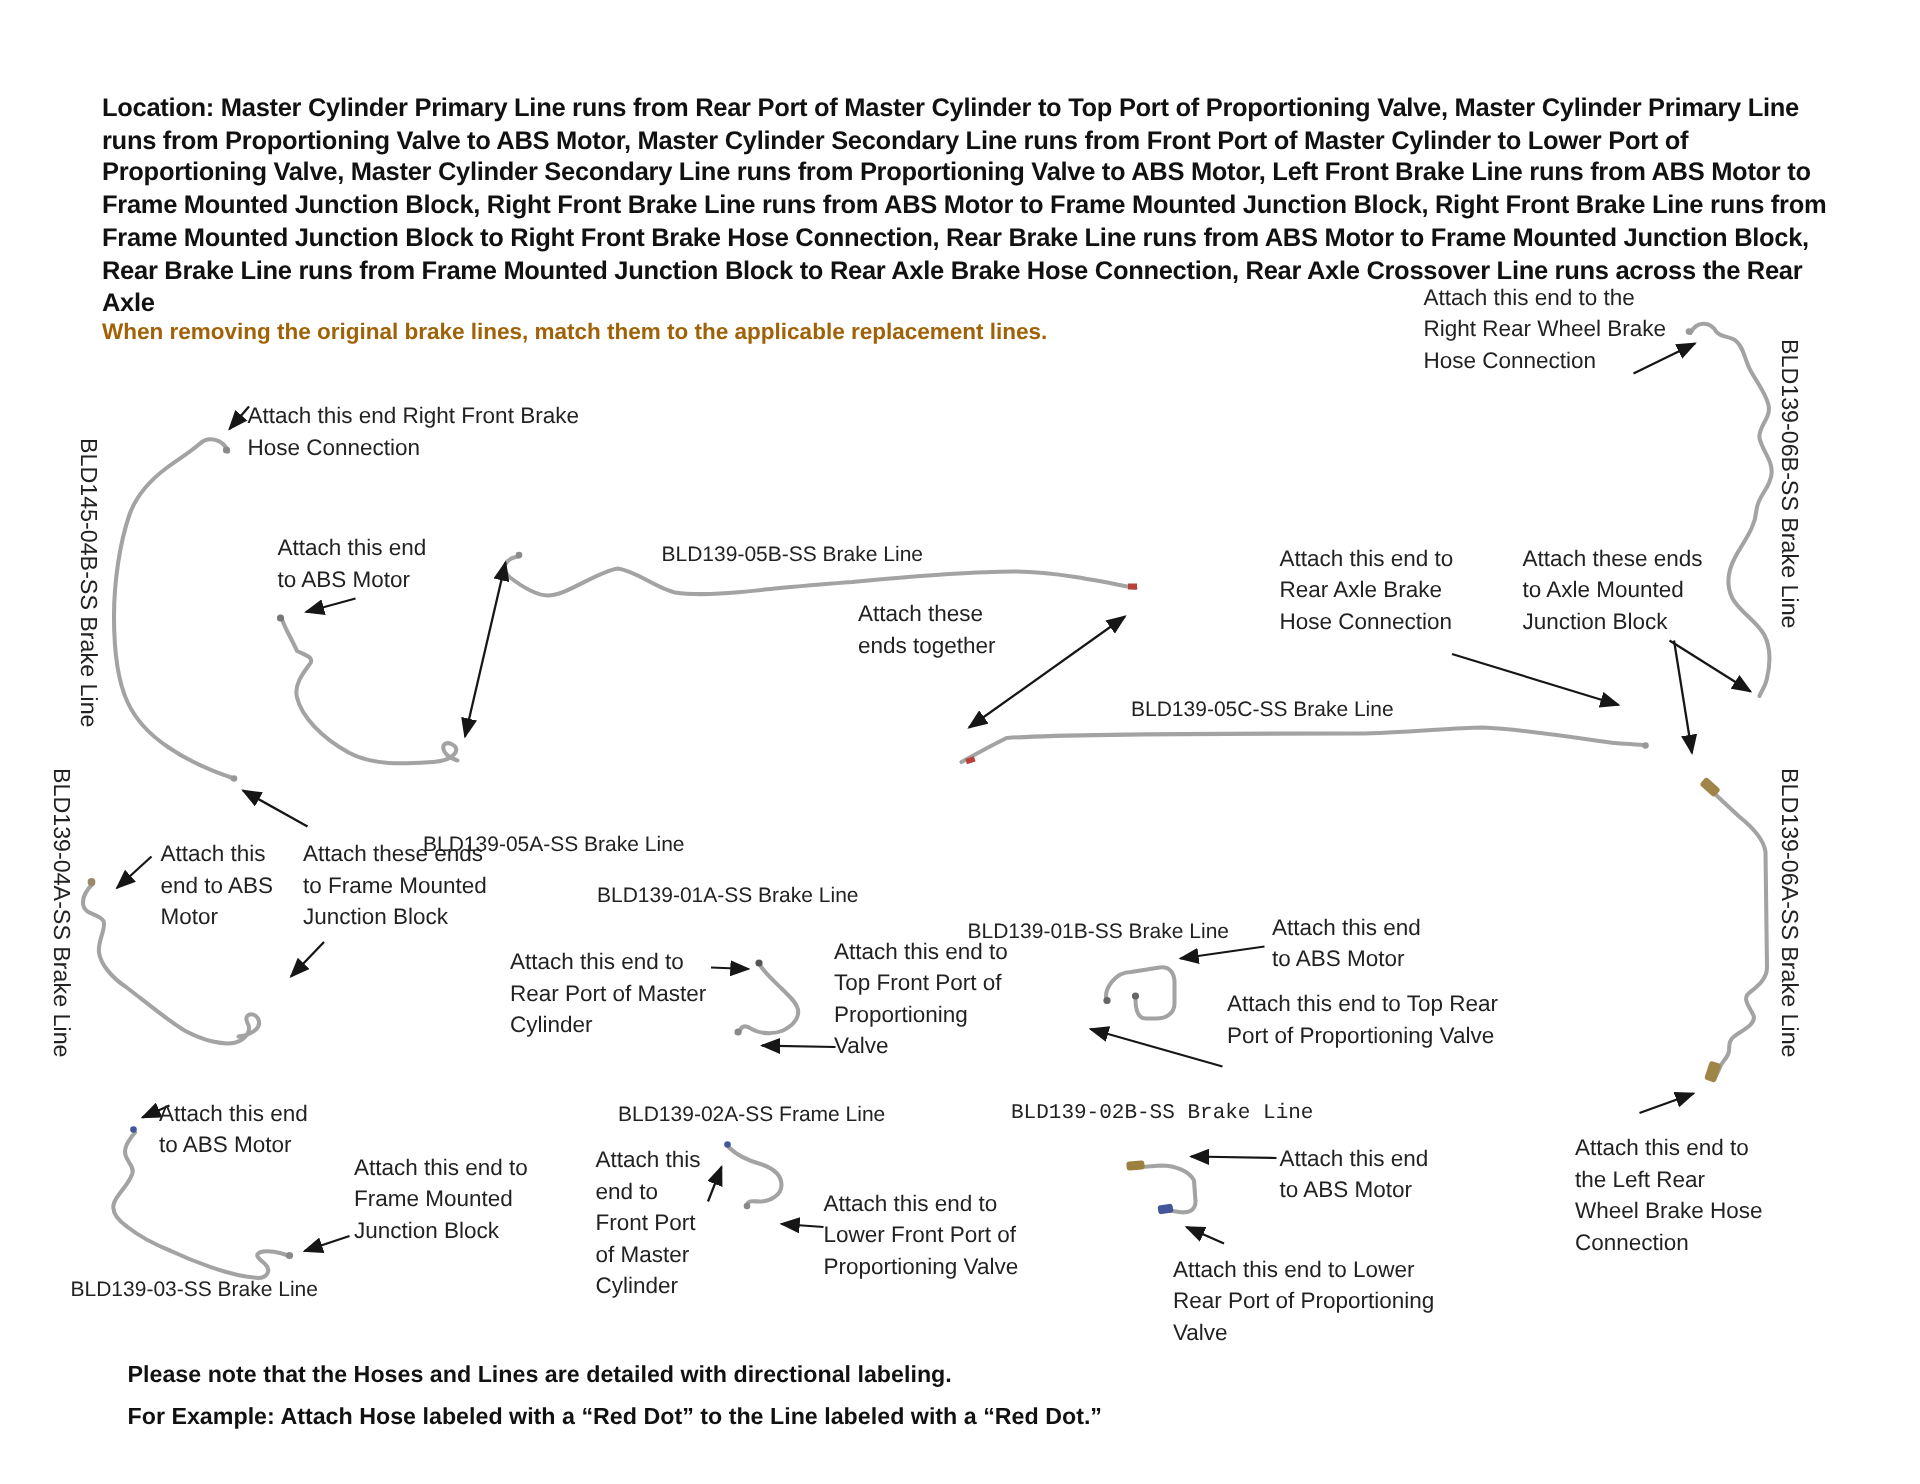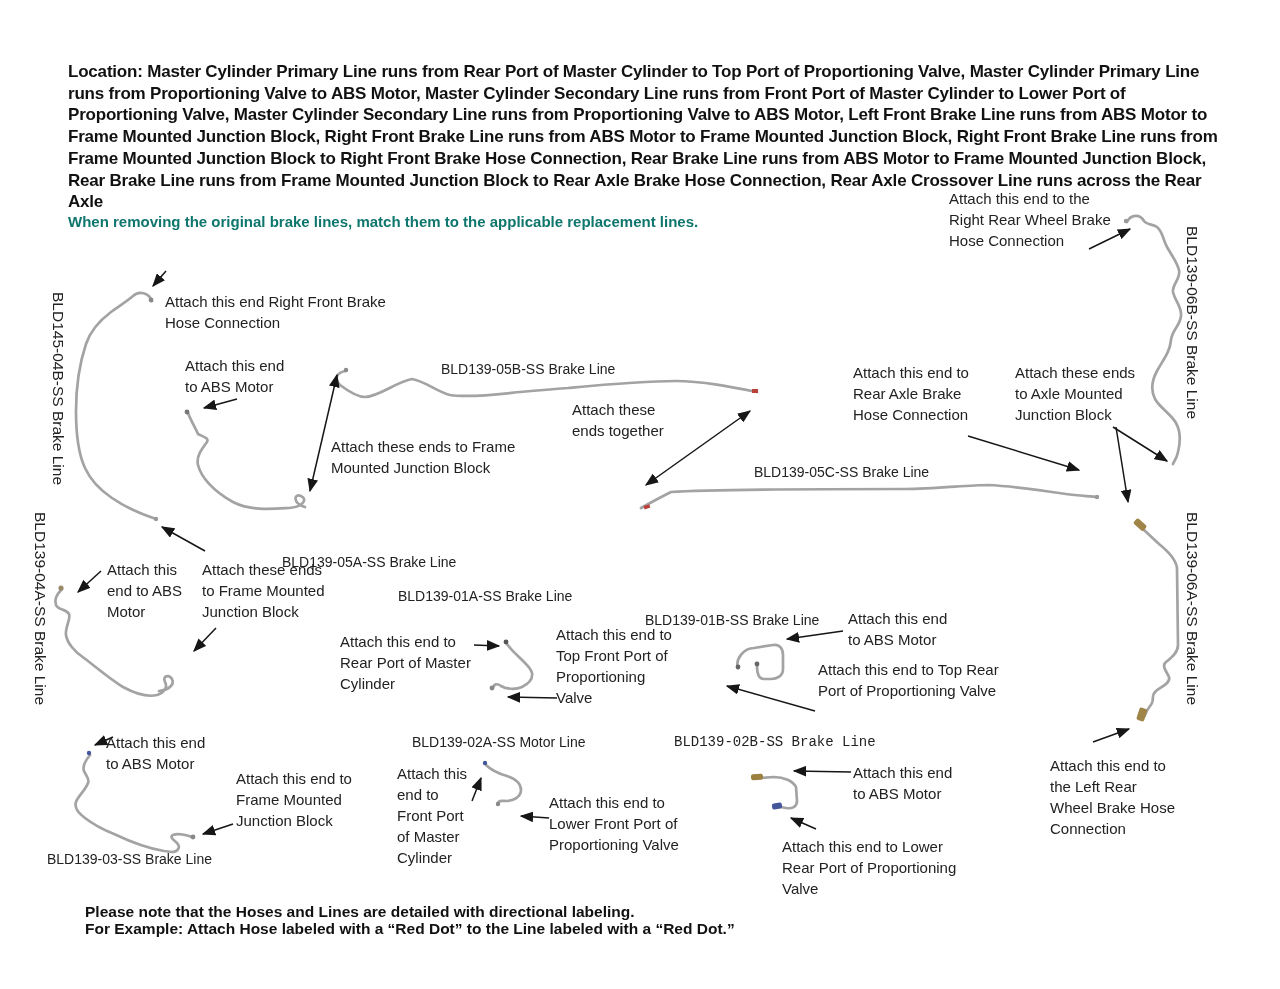--- a/index.html
+++ b/index.html
@@ -2,25 +2,25 @@
 <html><head>
 <meta charset="utf-8">
 <style>
   * { margin:0; padding:0; box-sizing:border-box; }
   html,body { background:#ffffff; }
   body { font-family:"Liberation Sans", sans-serif; color:#1a1a1a; }
   .page { position:relative; width:1280px; height:989px; background:#ffffff; overflow:hidden; }
   .abs { position:absolute; }
   .title { font-size:28px; font-weight:bold; letter-spacing:-0.3px; color:#111; }
   .para { font-size:17px; font-weight:bold; line-height:21.7px; letter-spacing:-0.2px; color:#111; }
-  .note { font-size:15px; font-weight:bold; color:#0f766e; }
+  .note { font-size:15px; font-weight:bold; color:#a16207; }
   .callout { font-size:15px; line-height:21px; white-space:pre-line; color:#222; }
   .plabel { font-size:14px; color:#222; white-space:nowrap; }
   .vlabel { font-size:15.5px; color:#222; white-space:nowrap; writing-mode:vertical-rl; text-orientation:sideways; }
-  .footer { font-size:15.5px; font-weight:bold; line-height:17px; color:#111; white-space:pre-line; }
+  .footer { font-size:15.5px; font-weight:bold; line-height:28px; color:#111; white-space:pre-line; }
   svg.diagram { position:absolute; left:0; top:0; }
   .bl { fill:none; stroke:#a3a3a3; stroke-width:2.7; stroke-linecap:round; stroke-linejoin:round; }
   .arr { fill:none; stroke:#161616; stroke-width:1.5; }
 </style>
 </head>
 <body>
 
 <div class="page">
 
   <svg class="diagram" width="1280" height="989" viewBox="0 0 1280 989">
@@ -100,30 +100,28 @@
 
   <div class="abs vlabel" style="left:49px; top:292px;">BLD145-04B-SS Brake Line</div>
   <div class="abs vlabel" style="left:31px; top:512px;">BLD139-04A-SS Brake Line</div>
   <div class="abs vlabel" style="left:1183px; top:226px;">BLD139-06B-SS Brake Line</div>
   <div class="abs vlabel" style="left:1183px; top:512px;">BLD139-06A-SS Brake Line</div>
   <div class="abs plabel" style="left:441px; top:361px;">BLD139-05B-SS Brake Line</div>
   <div class="abs plabel" style="left:754px; top:464px;">BLD139-05C-SS Brake Line</div>
   <div class="abs plabel" style="left:282px; top:554px;">BLD139-05A-SS Brake Line</div>
   <div class="abs plabel" style="left:398px; top:588px;">BLD139-01A-SS Brake Line</div>
   <div class="abs plabel" style="left:645px; top:588px;margin-top:24px;">BLD139-01B-SS Brake Line</div>
-  <div class="abs plabel" style="left:412px; top:734px;">BLD139-02A-SS Motor Line</div>
+  <div class="abs plabel" style="left:412px; top:734px;">BLD139-02A-SS Frame Line</div>
   <div class="abs plabel" style="left:674px; top:734px;font-family:Liberation Mono, monospace;">BLD139-02B-SS Brake Line</div>
   <div class="abs plabel" style="left:47px; top:851px;">BLD139-03-SS Brake Line</div>
 
-  <div class="abs callout" style="left:165px; top:267px;margin-top:24px;">Attach this end Right Front Brake
+  <div class="abs callout" style="left:165px; top:267px;">Attach this end Right Front Brake
 Hose Connection</div>
   <div class="abs callout" style="left:185px; top:355px;">Attach this end
 to ABS Motor</div>
-  <div class="abs callout" style="left:331px; top:436px;">Attach these ends to Frame
-Mounted Junction Block</div>
   <div class="abs callout" style="left:572px; top:399px;">Attach these
 ends together</div>
   <div class="abs callout" style="left:853px; top:362px;">Attach this end to
 Rear Axle Brake
 Hose Connection</div>
   <div class="abs callout" style="left:1015px; top:362px;">Attach these ends
 to Axle Mounted
 Junction Block</div>
   <div class="abs callout" style="left:949px; top:188px;">Attach this end to the
 Right Rear Wheel Brake

